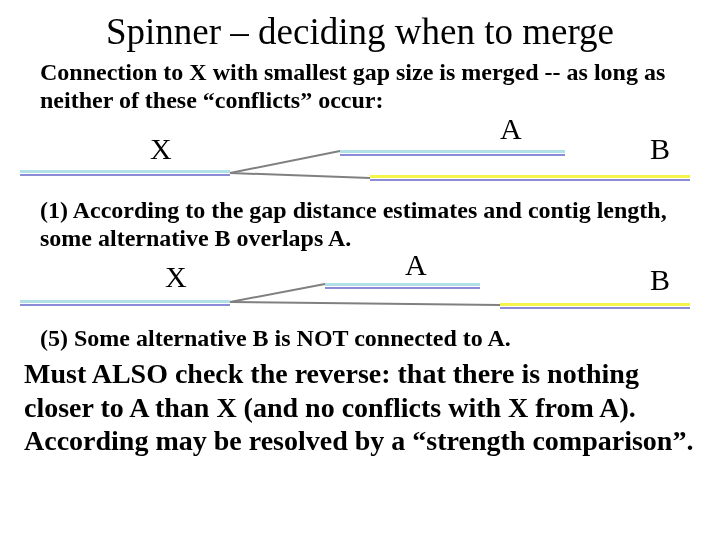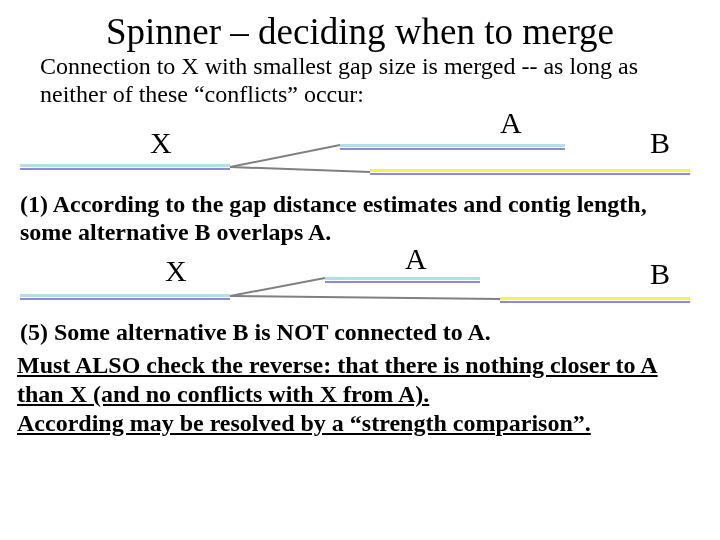--- a/index.html
+++ b/index.html
@@ -11,27 +11,28 @@
     font-family: "Times New Roman", Times, serif;
     color: #000;
     position: relative;
     overflow: hidden;
   }
   .title {
     text-align: center;
     font-size: 37px;
     font-weight: normal;
     margin-top: 10px;
+    margin-bottom: 6px;
   }
   .intro {
     font-size: 24px;
     line-height: 1.15;
     margin-left: 40px;
     margin-right: 30px;
-    font-weight: normal;
+    font-weight: bold;
   }
   .diagram {
     position: relative;
     height: 75px;
     margin: 6px 10px 2px 10px;
   }
   
   .dline {
     position: absolute;
   }
@@ -58,31 +59,30 @@
     background: #8b8bd6;
   }
   .lbl {
     position: absolute;
     font-size: 30px;
     font-weight: normal;
   }
   .cond {
     font-size: 24px;
     line-height: 1.15;
-    margin-left: 20px;
+    margin-left: 40px;
     margin-right: 30px;
     font-weight: bold;
   }
   .final {
-    font-size: 24px;
+    font-size: 28px;
     line-height: 1.2;
-    margin-left: 17px;
+    margin-left: 24px;
     margin-right: 20px;
     font-weight: bold;
-    text-decoration: underline;
   }
   svg.connector {
     position: absolute;
     overflow: visible;
   }
 </style>
 </head>
 <body>
 
 <div class="title">Spinner – deciding when to merge</div>

